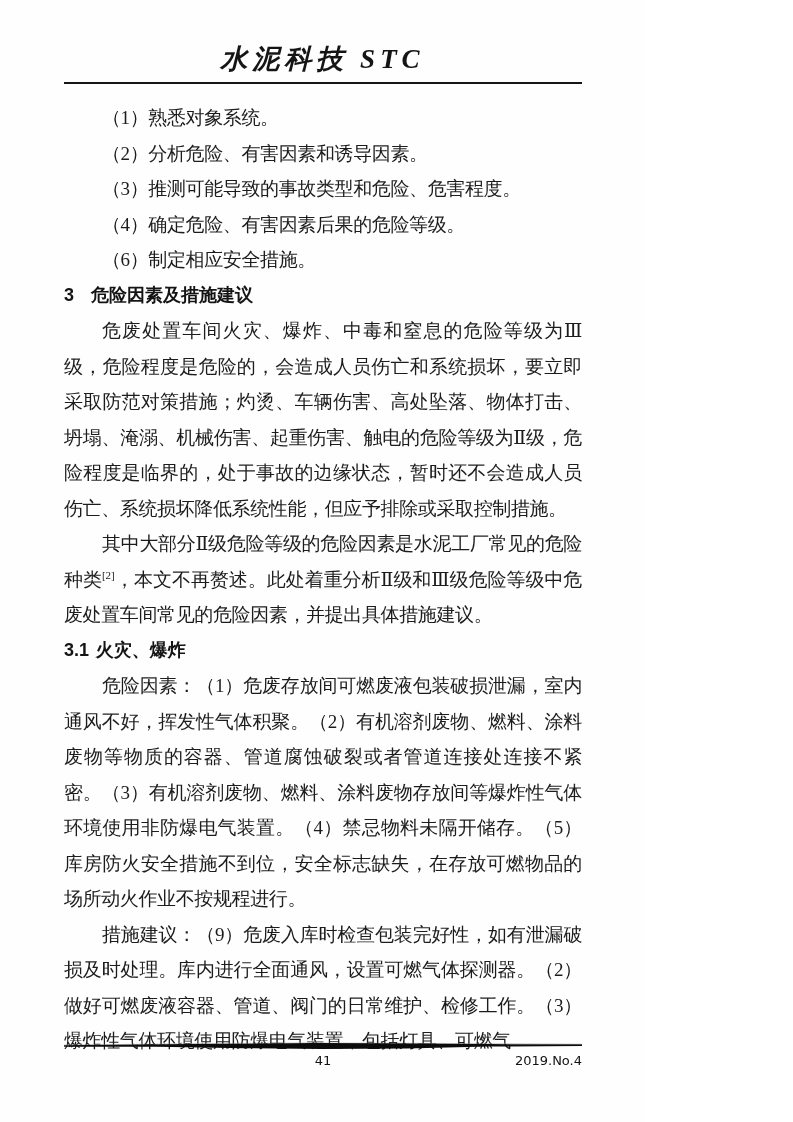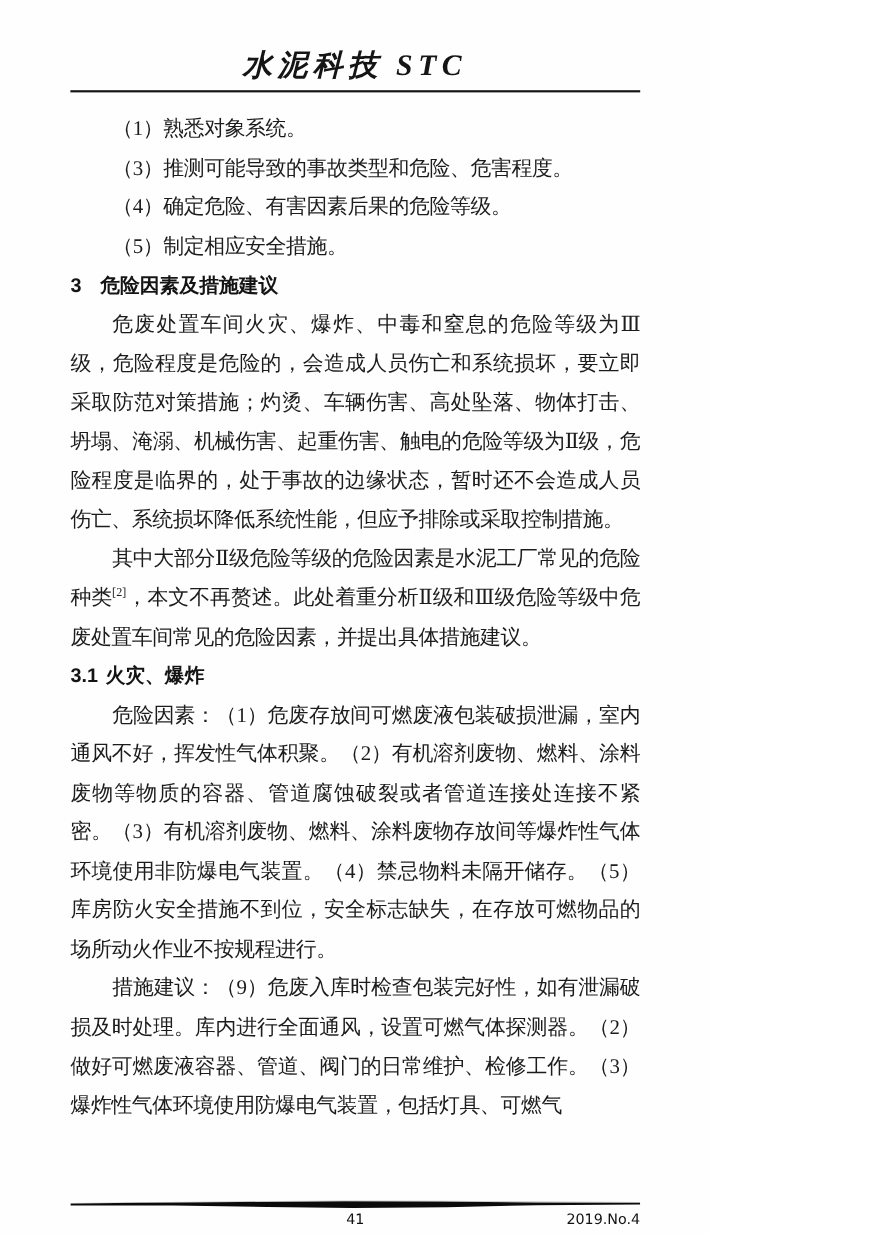--- a/index.html
+++ b/index.html
@@ -66,21 +66,21 @@
     font-size: 11px;
     vertical-align: super;
     line-height: 0;
     letter-spacing: 0;
   }
   
   .page-footer {
     position: absolute;
     left: 64px;
     right: 63px;
-    top: 1091px;
+    top: 1042px;
   }
   .footer-rule-svg {
     display: block;
     width: 100%;
     height: 9px;
   }
   .footer-row {
     position: relative;
     margin-top: 1px;
     font-family: "DejaVu Sans", "Liberation Sans", sans-serif;
@@ -102,23 +102,24 @@
 
   <div class="journal-header">
     <div class="journal-title">水泥科技 STC</div>
   </div>
 
   <div class="header-rule"></div>
 
   <div class="body-text">
 
     <p>（1）熟悉对象系统。</p>
+    <p>（2）分析危险、有害因素和诱导因素。</p>
     <p>（3）推测可能导致的事故类型和危险、危害程度。</p>
     <p>（4）确定危险、有害因素后果的危险等级。</p>
-    <p>（5）制定相应安全措施。</p>
+    <p>（6）制定相应安全措施。</p>
 
 
     <h2 class="section-heading">
       <span class="sec-num">3</span><span>危险因素及措施建议</span>
     </h2>
 
     <p>危废处置车间火灾、爆炸、中毒和窒息的危险等级为Ⅲ级，危险程度是危险的，会造成人员伤亡和系统损坏，要立即采取防范对策措施；灼烫、车辆伤害、高处坠落、物体打击、坍塌、淹溺、机械伤害、起重伤害、触电的危险等级为Ⅱ级，危险程度是临界的，处于事故的边缘状态，暂时还不会造成人员伤亡、系统损坏降低系统性能，但应予排除或采取控制措施。</p>
 
     <p><span>其中大部分Ⅱ级危险等级的危险因素是水泥工厂常见的危险种类</span><sup class="ref-mark">[2]</sup><span>，本文不再赘述。此处着重分析Ⅱ级和Ⅲ级危险等级中危废处置车间常见的危险因素，并提出具体措施建议。</span></p>
 

